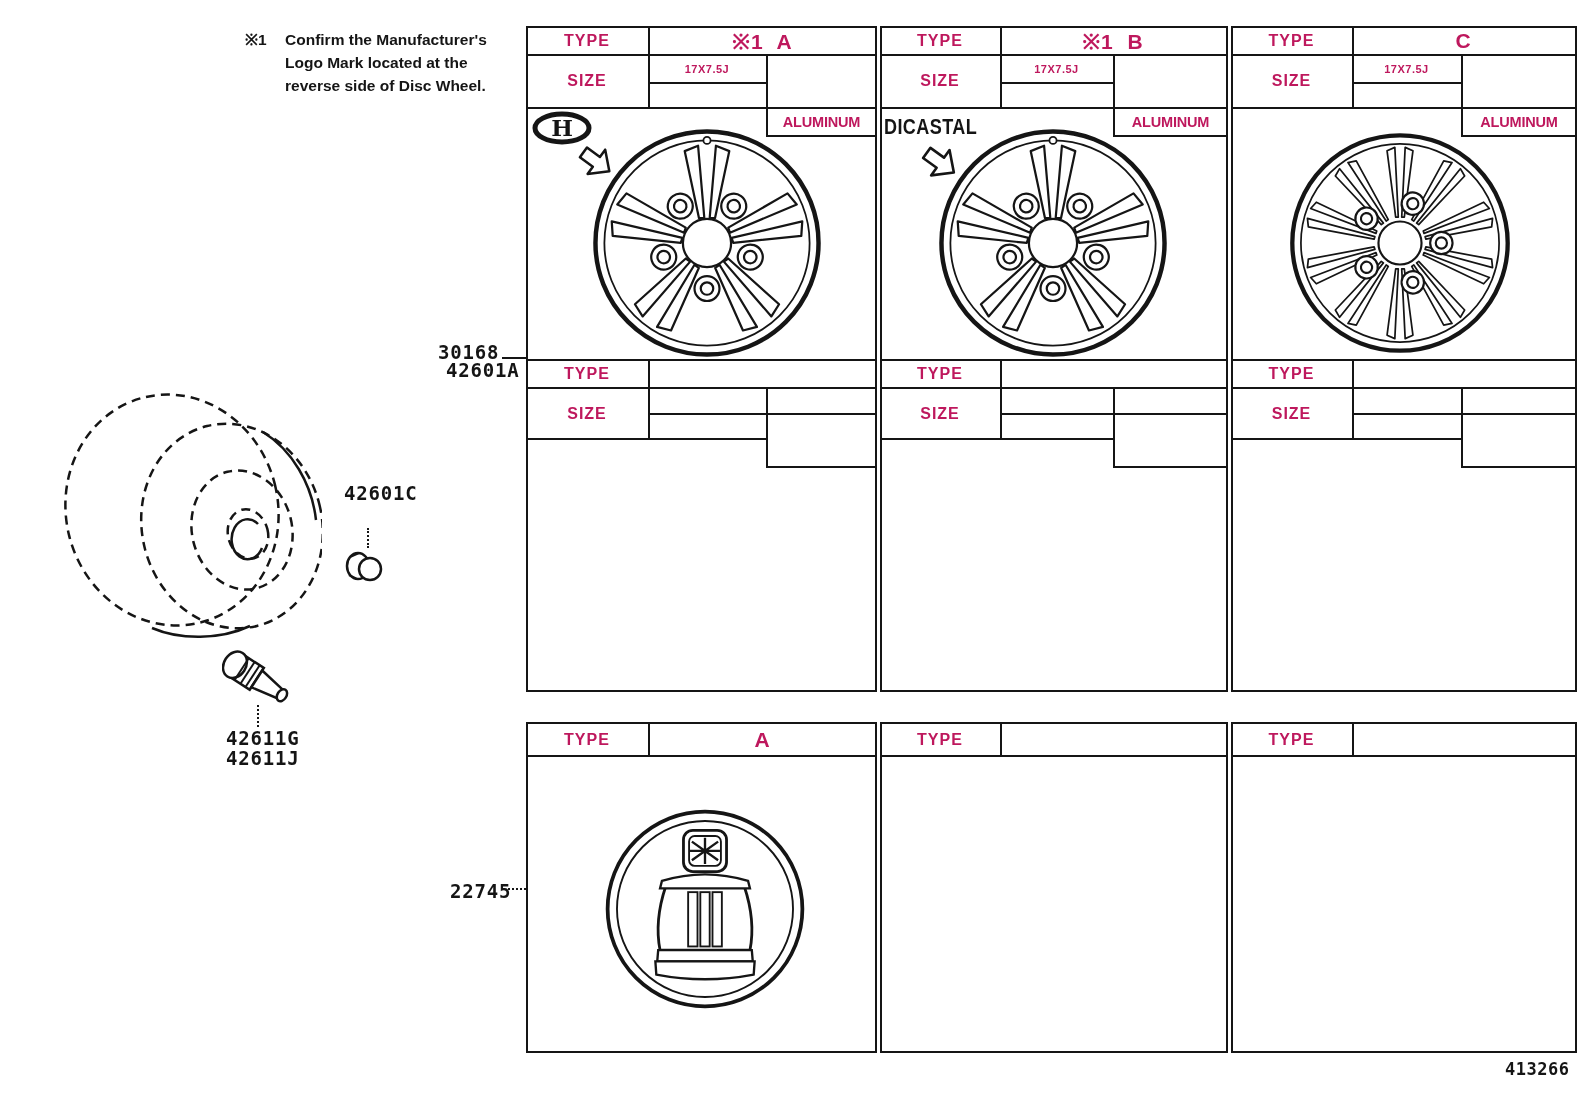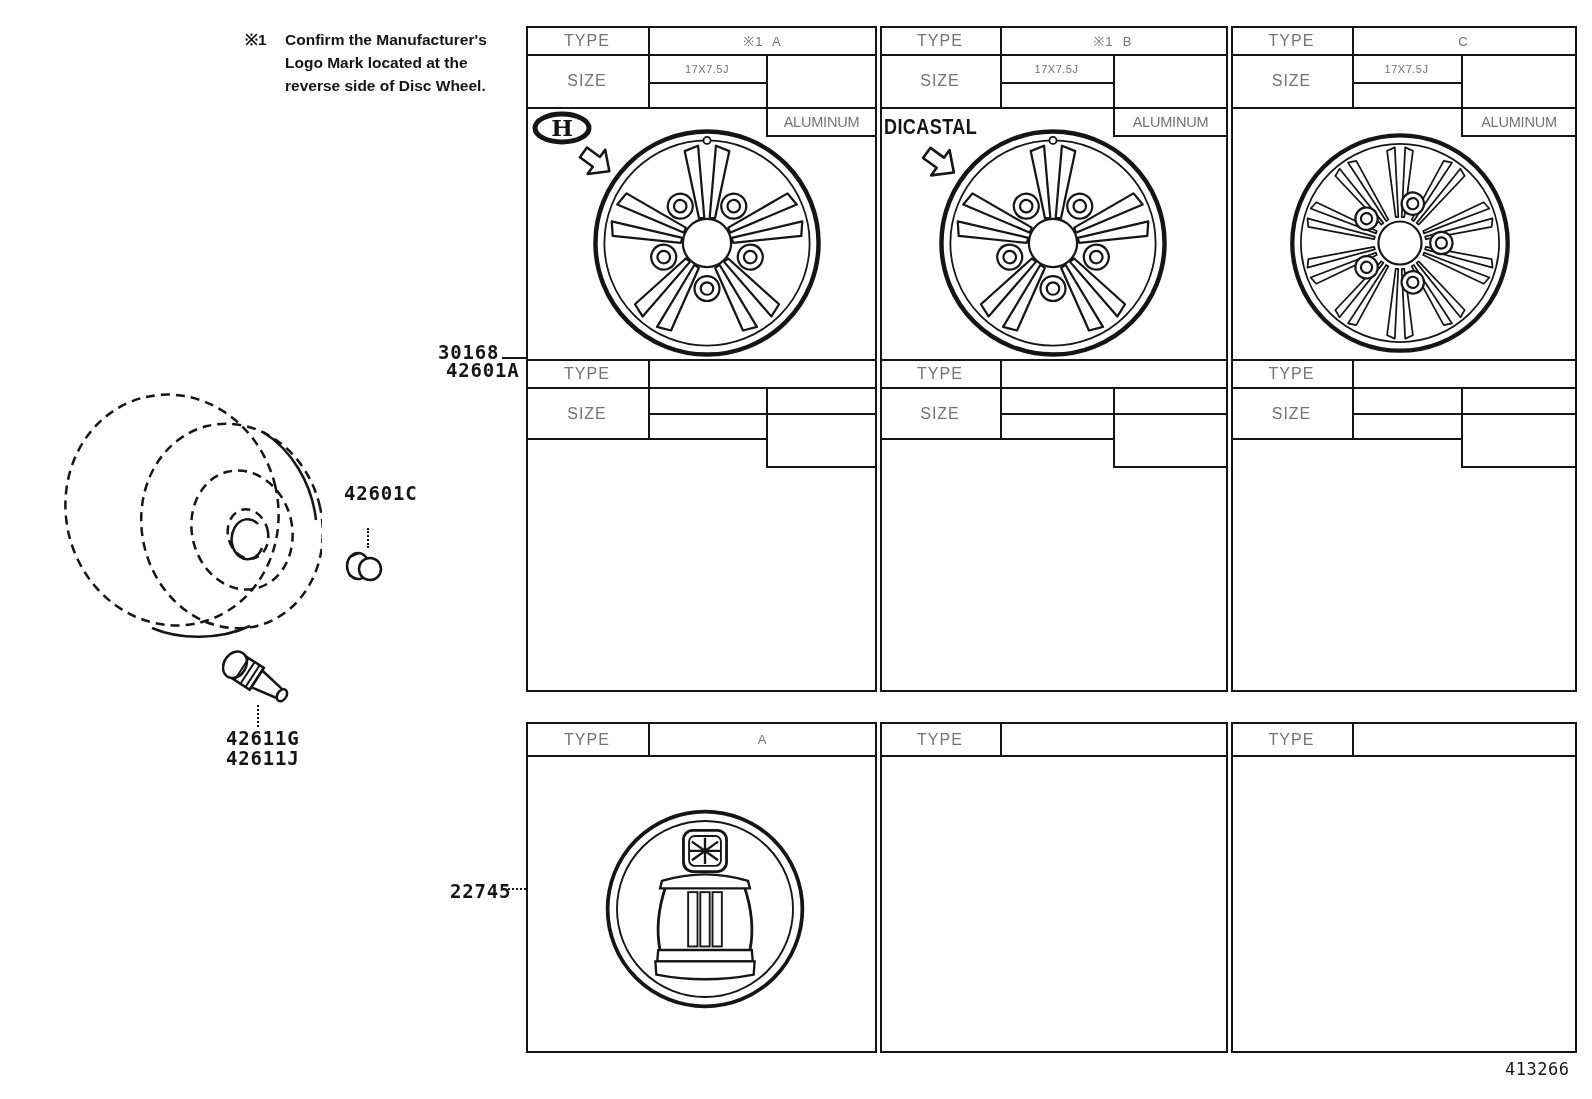--- a/index.html
+++ b/index.html
@@ -1,36 +1,36 @@
 <!DOCTYPE html>
 <html><head>
 <meta charset="utf-8">
 <style>
   html,body{margin:0;padding:0;background:#ffffff;}
   .canvas{position:relative;width:1592px;height:1099px;background:#ffffff;
           font-family:"Liberation Sans",sans-serif;color:#151515;overflow:hidden;}
   .ln{position:absolute;background:#151515;}
   .cell{position:absolute;display:flex;align-items:center;justify-content:center;
-        font-weight:normal;color:#737373;}
+        font-weight:bold;color:#be185d;}
   .hdr{font-size:16px;letter-spacing:1px;}
-  .val{font-size:13px;white-space:pre;letter-spacing:1px;}
+  .val{font-size:21px;white-space:pre;letter-spacing:1px;}
   .sizeval{font-size:11px;letter-spacing:.5px;}
   .mat{font-size:14.5px;letter-spacing:-0.2px;}
   .pn{position:absolute;font-family:"DejaVu Sans Mono",monospace;font-weight:bold;
       font-size:19px;letter-spacing:.8px;color:#151515;}
   .note{position:absolute;left:245px;top:28px;width:280px;font-size:15.5px;
         font-weight:bold;line-height:23px;padding-left:40px;color:#151515;}
   .note .mk{position:absolute;left:0;top:0;}
   .dica{position:absolute;left:884px;top:114px;font-size:22px;font-weight:bold;
         transform:scaleX(.82);transform-origin:left center;letter-spacing:.5px;}
   .dotv{position:absolute;width:0;border-left:2.5px dotted #151515;}
   .doth{position:absolute;height:0;border-top:2.5px dotted #151515;}
   .solh{position:absolute;height:2px;background:#151515;}
   .docnum{position:absolute;left:1505px;top:1059px;font-family:"DejaVu Sans Mono",monospace;
-          font-weight:normal;font-size:17px;letter-spacing:.5px;}
+          font-weight:bold;font-size:17px;letter-spacing:.5px;}
   svg.draw{position:absolute;}
 </style>
 </head>
 <body>
 
 <div class="canvas">
 
   <svg width="0" height="0" style="position:absolute" aria-hidden="true">
     <defs>
       <g id="wheel5" stroke="#151515" fill="#ffffff">

